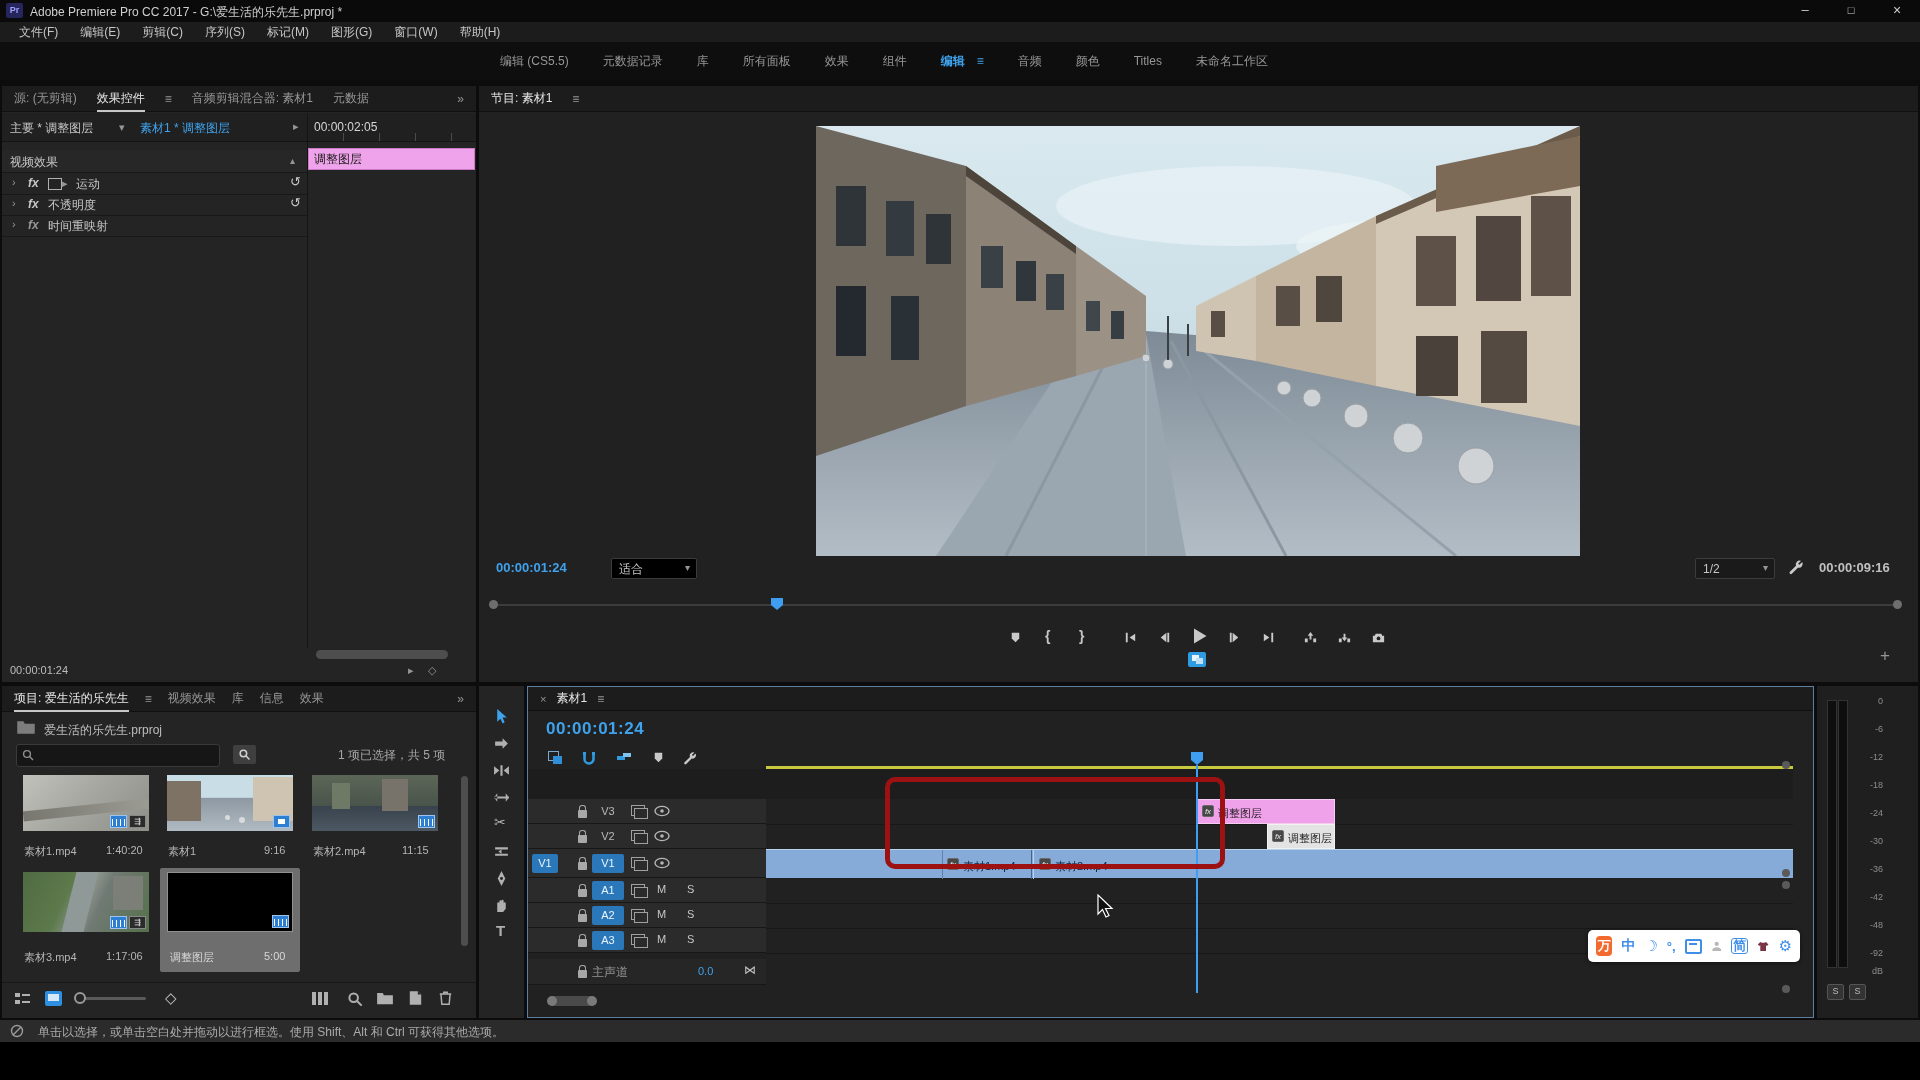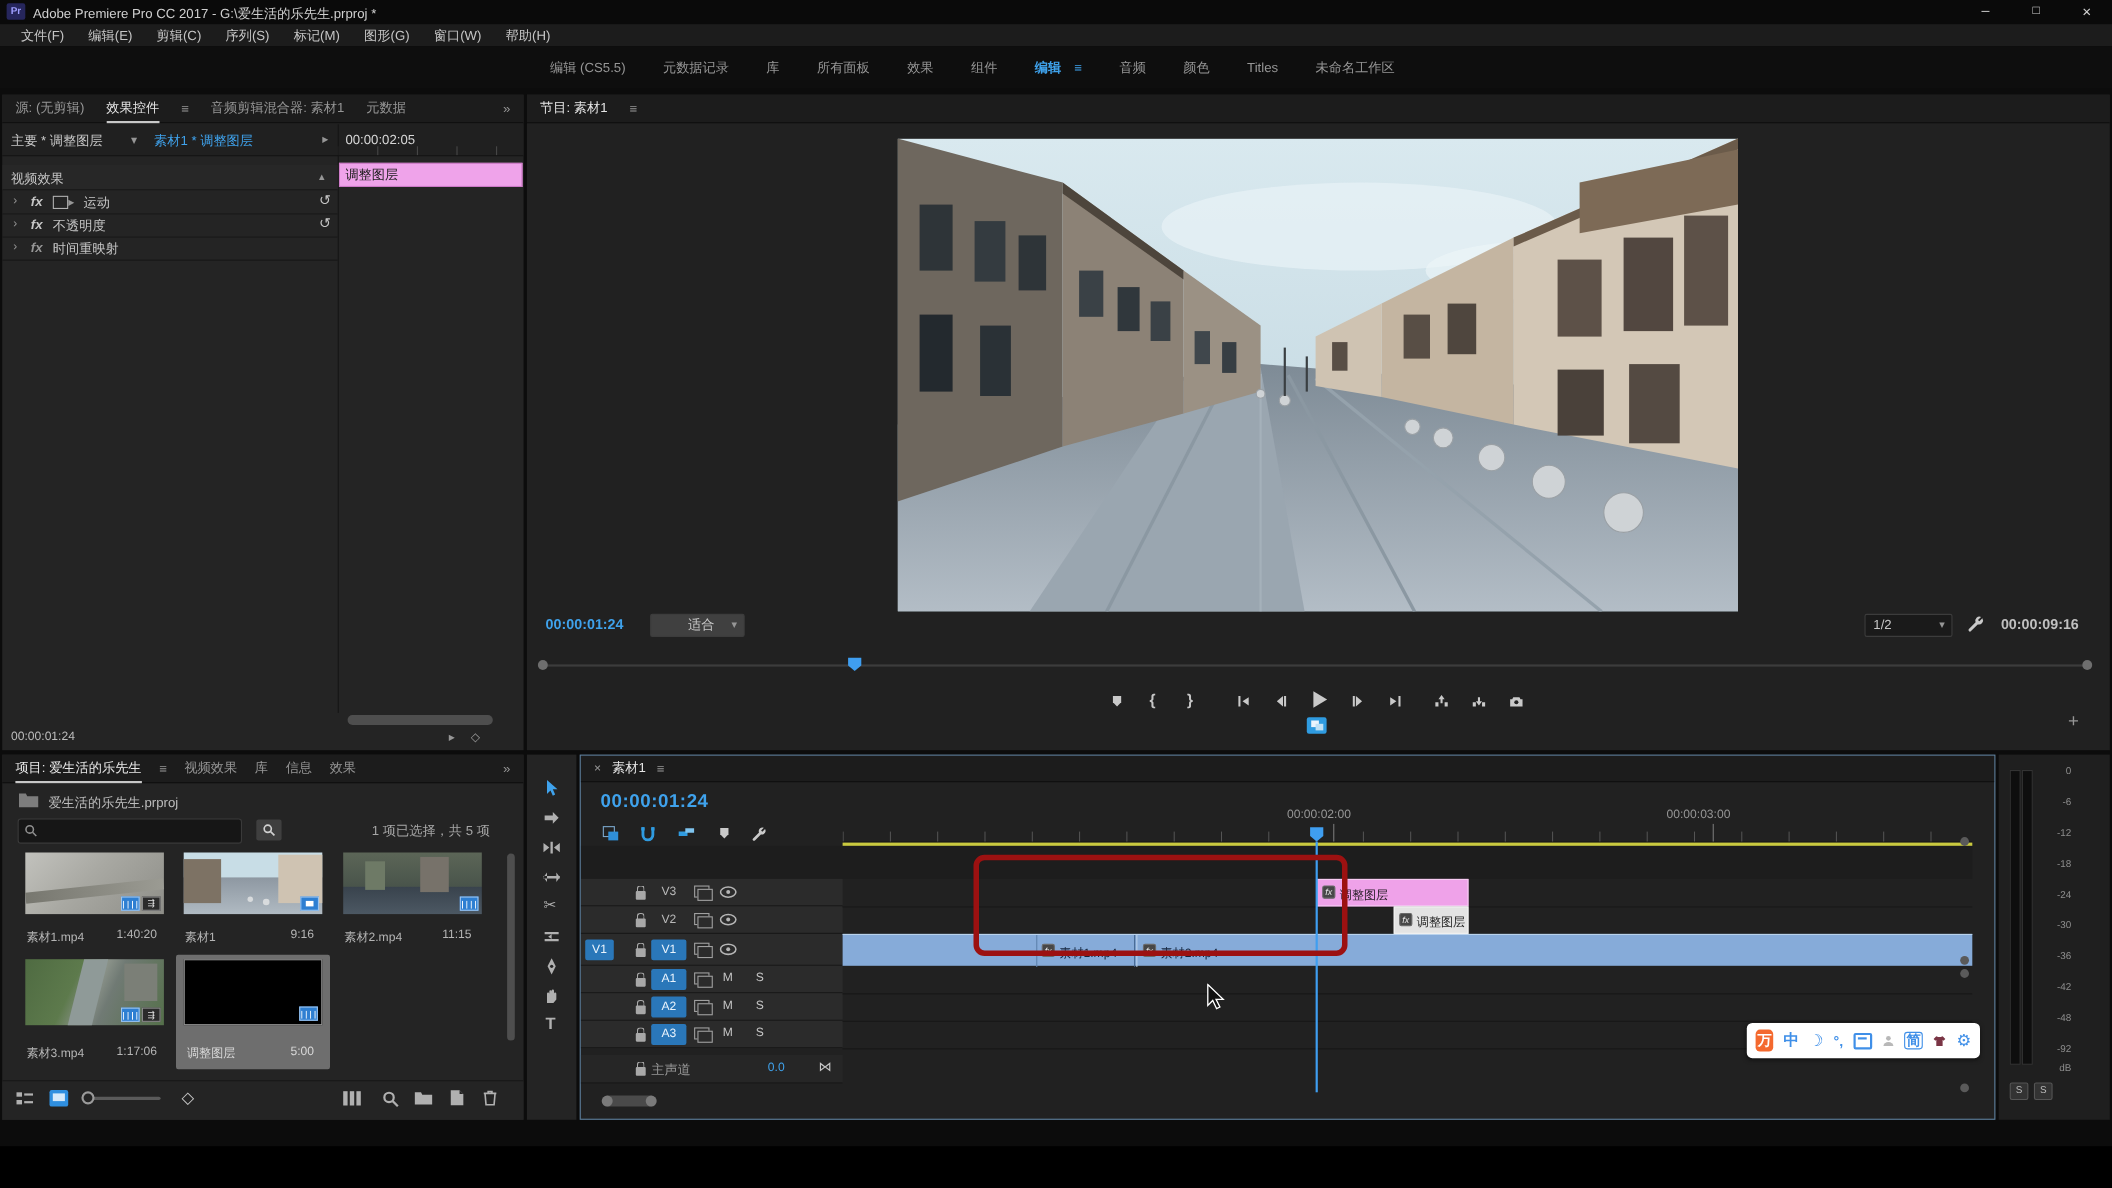--- a/index.html
+++ b/index.html
@@ -208,21 +208,21 @@
           <circle cx="352" cy="238" r="5"></circle>
         <circle cx="330" cy="232" r="4"></circle>
       </g>
       <g stroke="#3a3f42" stroke-width="2">
         <line x1="352" y1="190" x2="352" y2="234"></line>
           <line x1="372" y1="198" x2="372" y2="230"></line>
       </g>
     </svg>
 
     <span class="r tx f13 blu" style="left:17px;top:474px;font-weight:bold;">00:00:01:24</span>
-    <div class="r" style="left:112px;top:472px;width:84px;height:19px;background:#404040;border:1px solid #3c3c3c;border-radius:2px;text-align:center;">
+    <div class="r" style="left:132px;top:472px;width:84px;height:19px;background:#000000;border:1px solid #3c3c3c;border-radius:2px;">
       <span class="tx f12 txt" style="margin-left:7px;line-height:18px;display:inline-block;">适合</span>
       <span class="r tx f10 dim" style="right:6px;top:3px;">▾</span>
     </div>
     <div class="r" style="left:1216px;top:472px;width:78px;height:19px;background:#1a1a1a;border:1px solid #3c3c3c;border-radius:2px;">
       <span class="tx f12 txt" style="margin-left:7px;line-height:18px;display:inline-block;">1/2</span>
       <span class="r tx f10 dim" style="right:6px;top:3px;">▾</span>
     </div>
     <svg class="r" style="left:1308px;top:472px;" width="18" height="18" viewBox="0 0 16 16">
         <path fill="#c9c9c9" d="M13.5 3.6 11 6.1 9.9 5 12.4 2.5A3.4 3.4 0 0 0 8 6.9L2.6 12.3a1.2 1.2 0 0 0 1.7 1.7L9.7 8.6a3.4 3.4 0 0 0 3.8-5z"></path>
       </svg>
@@ -430,29 +430,20 @@
         <path fill="#2f9be0" d="M1 6h8v4H1z"></path>
         <path fill="#7fc4ef" d="M7 3h8v4H7z"></path>
       </svg>
     <svg class="r ticon" style="left:123px;top:63px;" viewBox="0 0 16 16">
         <path d="M4 3h8v6l-4 4-4-4z"></path>
       </svg>
     <svg class="r" style="left:154px;top:63px;" width="16" height="16" viewBox="0 0 16 16">
         <path fill="#c9c9c9" d="M13.5 3.6 11 6.1 9.9 5 12.4 2.5A3.4 3.4 0 0 0 8 6.9L2.6 12.3a1.2 1.2 0 0 0 1.7 1.7L9.7 8.6a3.4 3.4 0 0 0 3.8-5z"></path>
       </svg>
 
-    <div class="r" style="left:238px;top:30px;width:1027px;height:48px;border-bottom:1px solid #141414;">
-      <span class="r tx f11 dim" style="left:404px;top:18px;">00:00:02:00</span>
-      <span class="r tx f11 dim" style="left:749px;top:18px;">00:00:03:00</span>
-
-      <div style="position:absolute;left:0;bottom:0;width:1027px;height:9px;background-image:linear-gradient(90deg,#555 0 1px,transparent 1px 43px);background-size:43px 9px;"></div>
-      <div style="position:absolute;left:446px;bottom:0;width:1px;height:16px;background:#777;"></div>
-      <div style="position:absolute;left:791px;bottom:0;width:1px;height:16px;background:#777;"></div>
-
-    </div>
 
     <div class="r" style="left:238px;top:79px;width:1027px;height:3px;background:#c9c93f;"></div>
 
     <div class="r" style="left:0;top:82px;width:1265px;height:30px;background:#1d1d1d;"></div>
 
     <div class="hdrrow" style="top:112px;height:25px;">
       <div class="lock" style="position:absolute;left:50px;top:11px;"></div>
       <span class="trkname trkplain" style="left:64px;top:3px;">V3</span>
       <div class="synclock" style="position:absolute;left:103px;top:6px;"></div>
       <svg style="position:absolute;left:126px;top:6px;" width="16" height="12" viewBox="0 0 16 12">
@@ -568,20 +559,27 @@
     <span class="r metertick tx" style="left:36px;top:150px;">-30</span>
     <span class="r metertick tx" style="left:36px;top:178px;">-36</span>
     <span class="r metertick tx" style="left:36px;top:206px;">-42</span>
     <span class="r metertick tx" style="left:36px;top:234px;">-48</span>
     <span class="r metertick tx" style="left:36px;top:262px;">-92</span>
     <span class="r metertick tx" style="left:36px;top:280px;">dB</span>
     <div class="r" style="left:10px;top:298px;width:15px;height:14px;background:#333;border:1px solid #555;border-radius:2px;color:#bbb;font-size:9px;text-align:center;line-height:13px;">S</div>
     <div class="r" style="left:32px;top:298px;width:15px;height:14px;background:#333;border:1px solid #555;border-radius:2px;color:#bbb;font-size:9px;text-align:center;line-height:13px;">S</div>
   </div>
 
+  <div class="r" style="left:0;top:1020px;width:1920px;height:22px;background:#2b2b2b;">
+    <svg style="position:absolute;left:10px;top:4px;" width="14" height="14" viewBox="0 0 14 14">
+        <circle cx="7" cy="7" r="5.5" fill="none" stroke="#9a9a9a" stroke-width="1.4"></circle>
+        <line x1="3" y1="11" x2="11" y2="3" stroke="#9a9a9a" stroke-width="1.4"></line>
+      </svg>
+    <span class="r tx f12" style="left:38px;top:4px;color:#ababab;">单击以选择，或单击空白处并拖动以进行框选。使用 Shift、Alt 和 Ctrl 可获得其他选项。</span>
+  </div>
   <div class="r" style="left:0;top:1042px;width:1920px;height:38px;background:#000;"></div>
 
   <div class="r" style="left:1588px;top:930px;width:212px;height:32px;background:#fff;border-radius:5px;box-shadow:0 1px 4px rgba(0,0,0,.5);display:flex;align-items:center;gap:9px;padding:0 8px;box-sizing:border-box;">
     <div style="width:20px;height:20px;background:#f4692e;border-radius:4px;color:#fff;font-size:13px;font-weight:bold;text-align:center;line-height:20px;">万</div>
     <span class="tx" style="color:#3f8fe8;font-size:14px;font-weight:bold;">中</span>
     <span class="tx" style="color:#3f8fe8;font-size:15px;">☽</span>
     <span class="tx" style="color:#3f8fe8;font-size:13px;font-weight:bold;">°,</span>
     <div style="width:16px;height:11px;border:2px solid #3f8fe8;border-radius:2px;position:relative;">
         <div style="position:absolute;left:2px;top:2px;width:8px;height:2px;background:#3f8fe8;"></div>
       </div>

